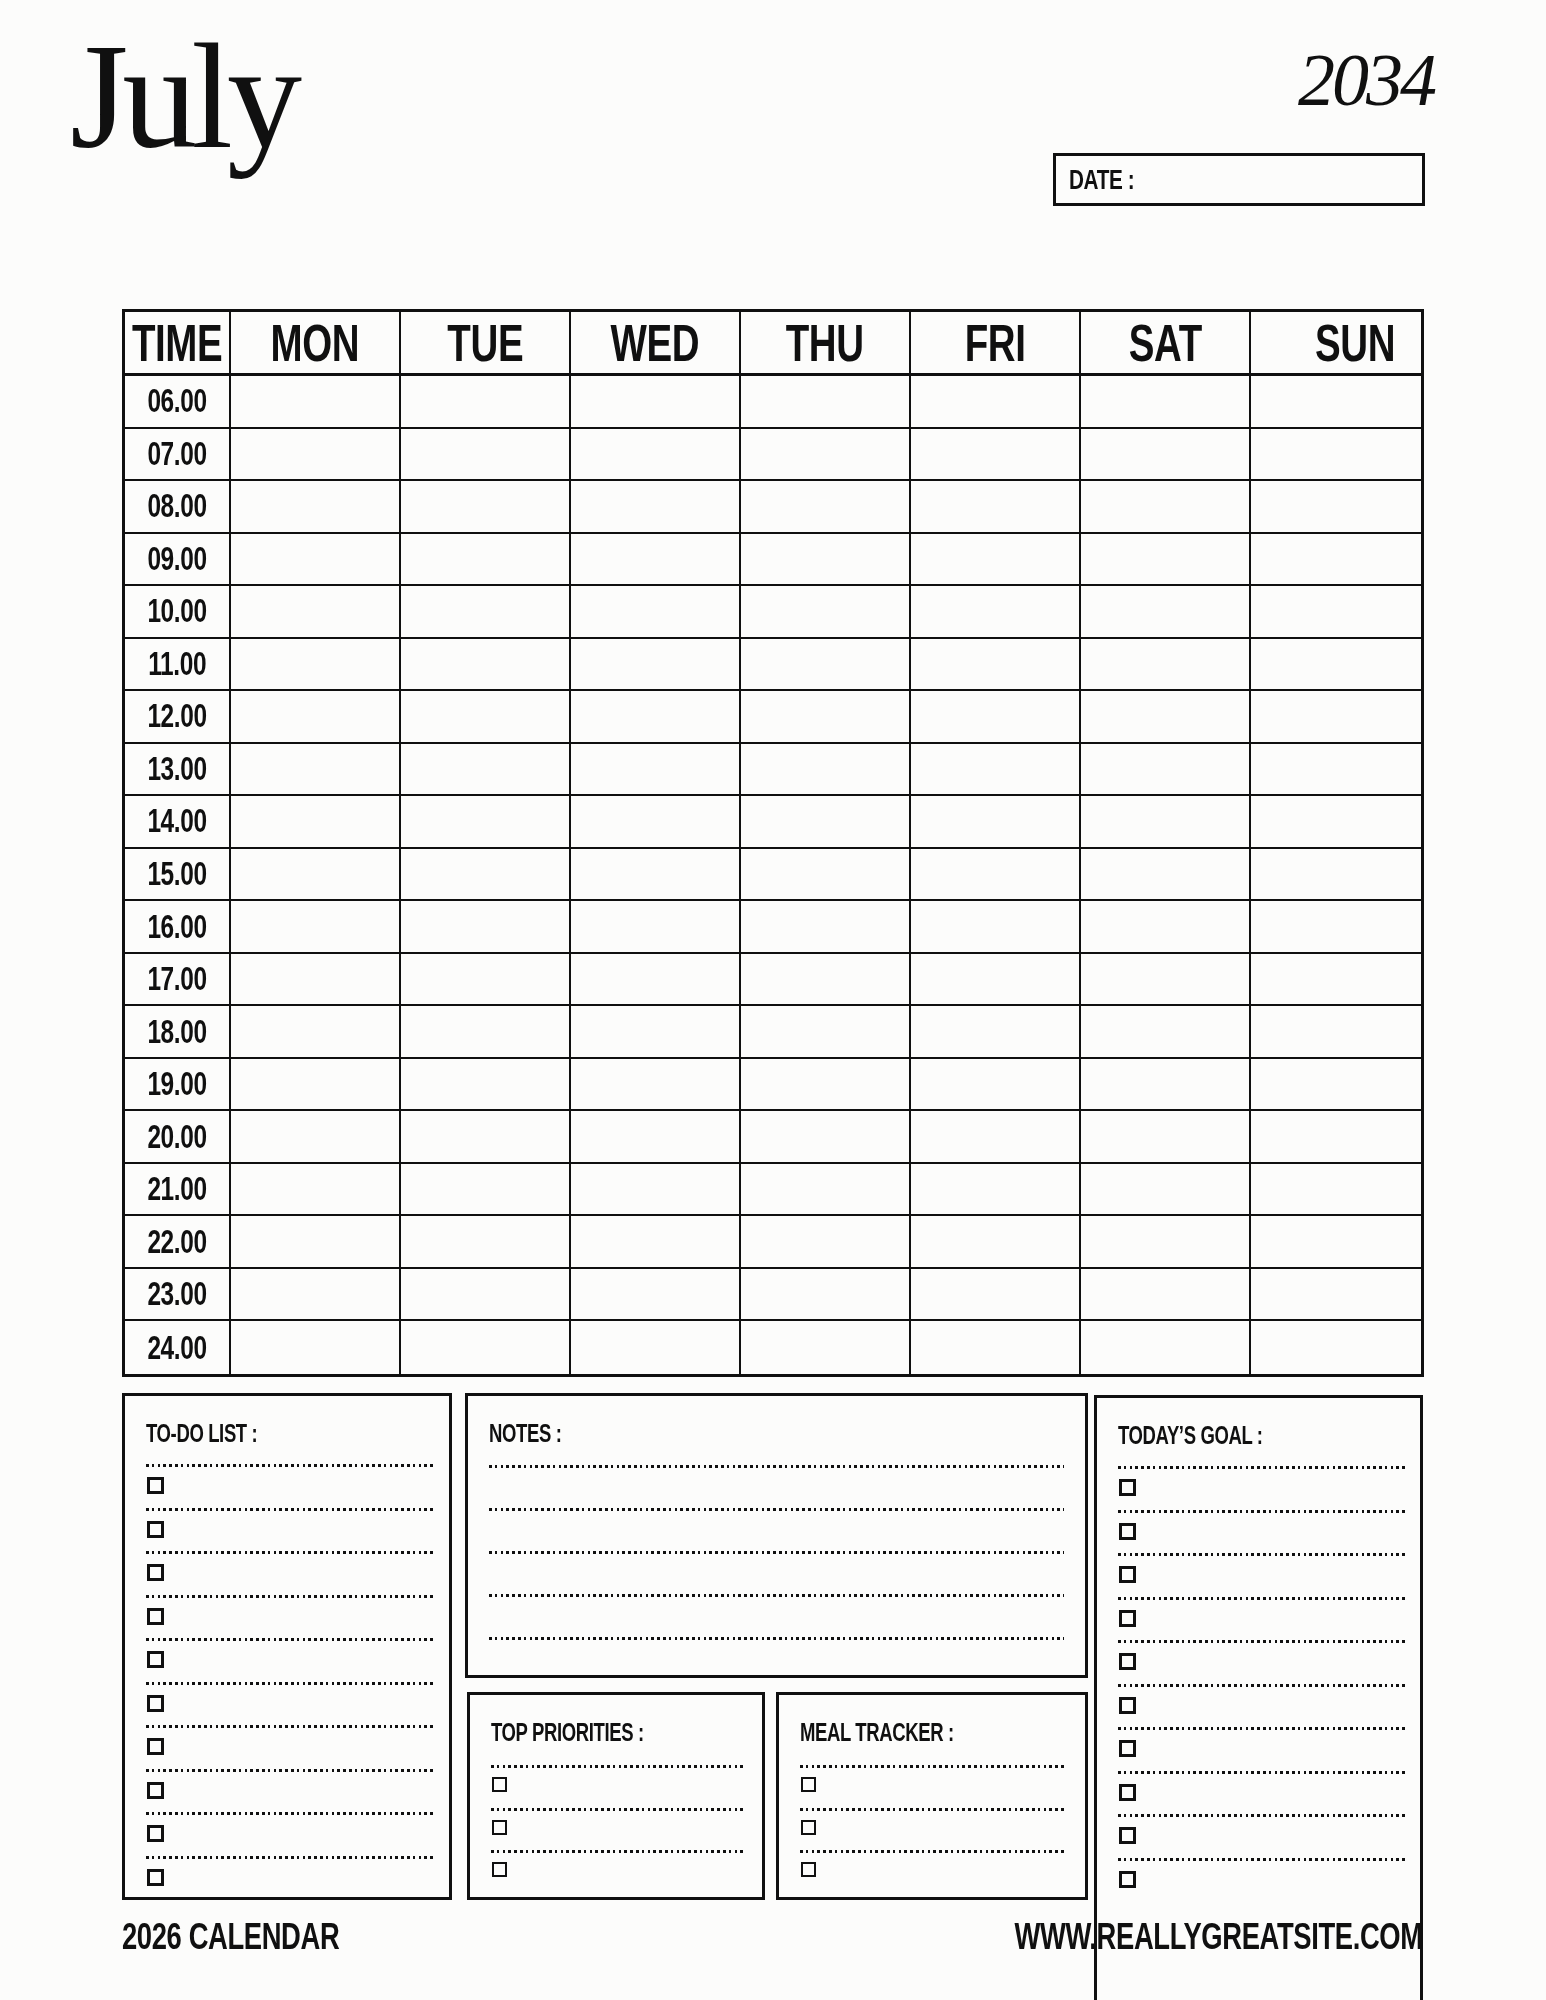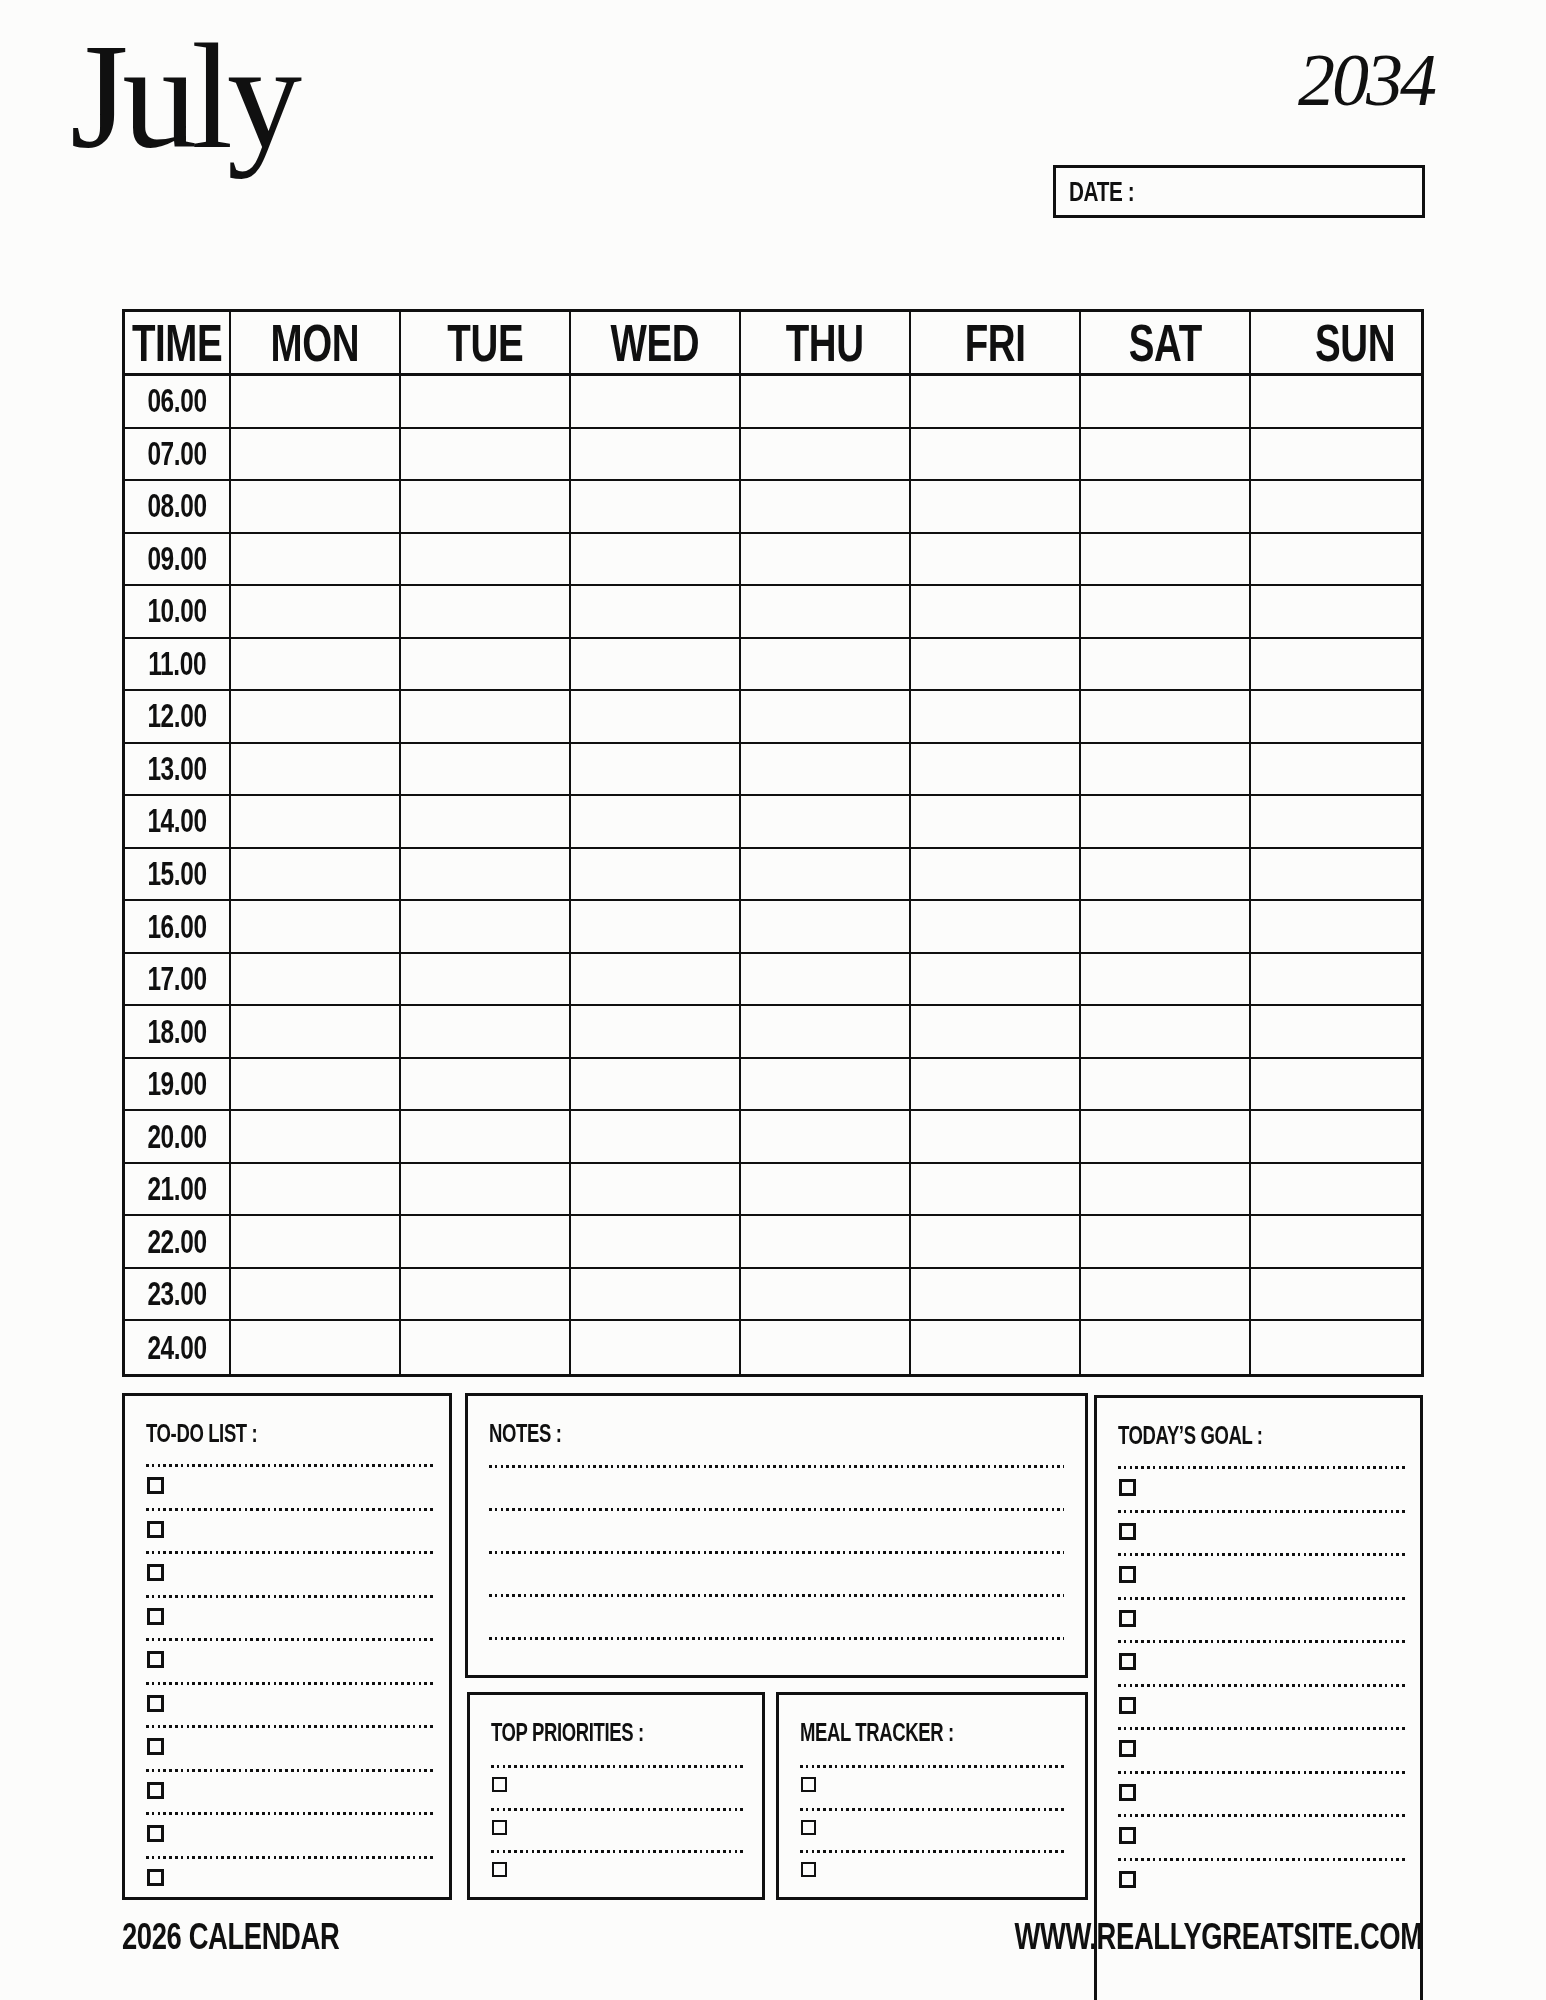--- a/index.html
+++ b/index.html
@@ -9,21 +9,21 @@
 
   
   .cond, .cond-l, .cond-r { display:inline-block; white-space:nowrap; font-weight:bold; letter-spacing:-0.5px; }
   .cond   { transform:scaleX(.74); transform-origin:50% 50%; }
   .cond-l { transform:scaleX(.74); transform-origin:0 50%; }
   .cond-r { transform:scaleX(.74); transform-origin:100% 50%; }
 
   
   .month-title { position:absolute; left:70px; top:6px; font-family:"Liberation Serif","DejaVu Serif",serif; font-size:150px; line-height:1.2; letter-spacing:-6px; font-weight:normal; }
   .year { position:absolute; right:112px; top:40px; font-family:"Liberation Serif","DejaVu Serif",serif; font-style:italic; font-size:74px; line-height:1.1; letter-spacing:-3px; }
-  .date-box { position:absolute; left:1053px; top:165px; width:372px; height:53px; border:3px solid var(--ink); box-sizing:border-box; display:flex; align-items:center; padding-left:13px; }
+  .date-box { position:absolute; left:1053px; top:153px; width:372px; height:53px; border:3px solid var(--ink); box-sizing:border-box; display:flex; align-items:center; padding-left:13px; }
   .date-box .lbl { font-size:28px; }
 
   
   .grid { position:absolute; left:122px; top:309px; width:1302px; height:1068px; border:3px solid var(--ink); box-sizing:border-box; display:grid; grid-template-columns:106px repeat(7,1fr); grid-template-rows:64px repeat(19,1fr); background:var(--paper); }
   .gcell { border-right:2px solid var(--ink); border-bottom:2px solid var(--ink); display:flex; align-items:center; justify-content:center; min-width:0; }
   .gcell.last-col { border-right:none;padding-left:38px; }
   .gcell.last-row { border-bottom:none; }
   .gcell.head { border-bottom:3px solid var(--ink); font-size:52px; }
   .gcell.time { font-size:33px; }
 

